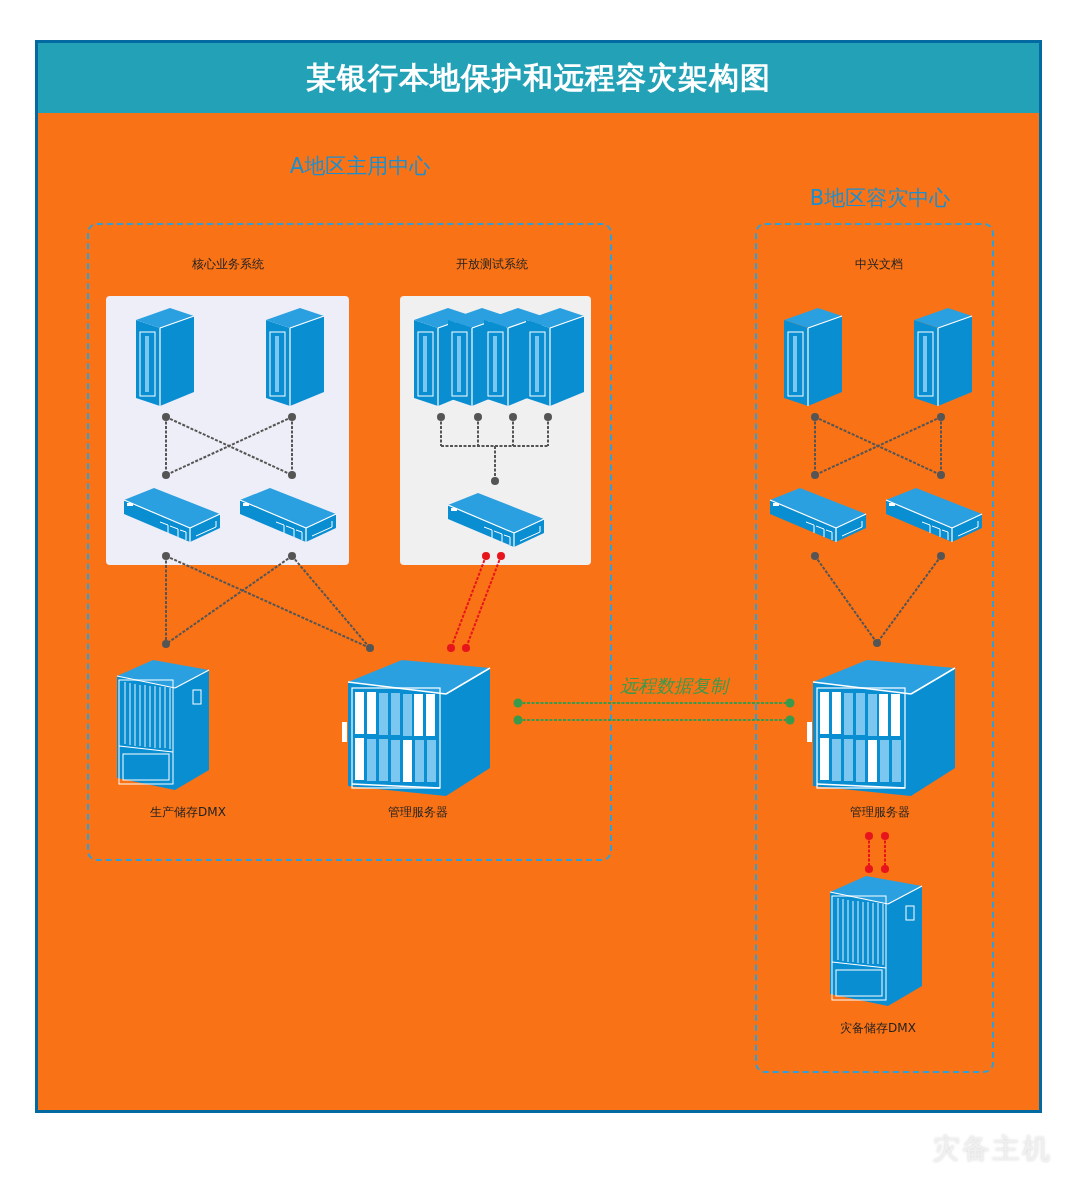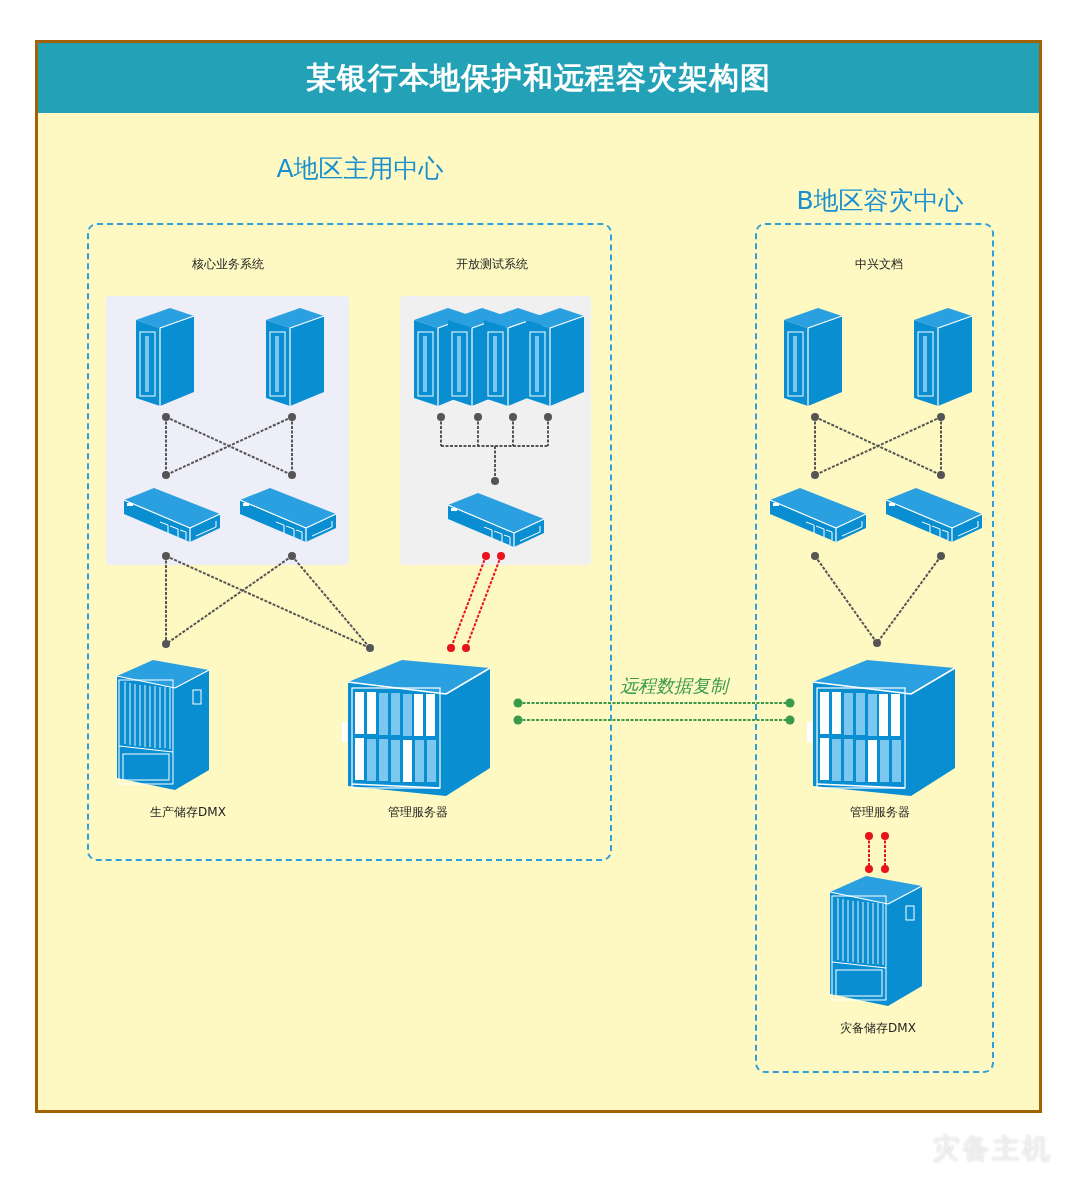--- a/index.html
+++ b/index.html
@@ -1,22 +1,22 @@
 <!DOCTYPE html>
 <html><head>
 <meta charset="utf-8">
 <style>
   html, body { margin:0; padding:0; background:#ffffff; }
   body { width:1080px; height:1189px; position:relative; overflow:hidden;
          font-family:"DejaVu Sans", "Liberation Sans", sans-serif; }
   .frame { position:absolute; left:35px; top:40px; width:1007px; height:1073px;
-           border:3px solid #a16207; box-sizing:border-box; background:#fef9c3; }
+           border:3px solid #0369a1; box-sizing:border-box; background:#f97316; }
   .title-bar { position:absolute; left:0; top:0; right:0; height:70px; background:#22a1b7;
                color:#fff; font-size:30px; font-weight:bold; display:flex; align-items:center; justify-content:center; letter-spacing:1px; }
-  .region-title { position:absolute; color:#1a8fd0; font-size:25px; text-align:center; }
+  .region-title { position:absolute; color:#1a8fd0; font-size:21px; text-align:center; }
   .dashed-box { position:absolute; border:2px dashed #2ca0dc; border-radius:10px; box-sizing:border-box; }
   .panel { position:absolute; border-radius:4px; }
   .label { position:absolute; color:#222; font-size:12px; text-align:center; white-space:nowrap; }
   .green-label { position:absolute; color:#3a9a4c; font-size:18px; white-space:nowrap;font-style:italic; }
   .watermark { position:absolute; left:932px; top:1130px; font-size:28px; color:#f0f0f0;
                text-shadow:0 0 3px #cfcfcf; letter-spacing:2px; }
   svg.overlay { position:absolute; left:0; top:0; }
 </style>
 </head>
 <body>

